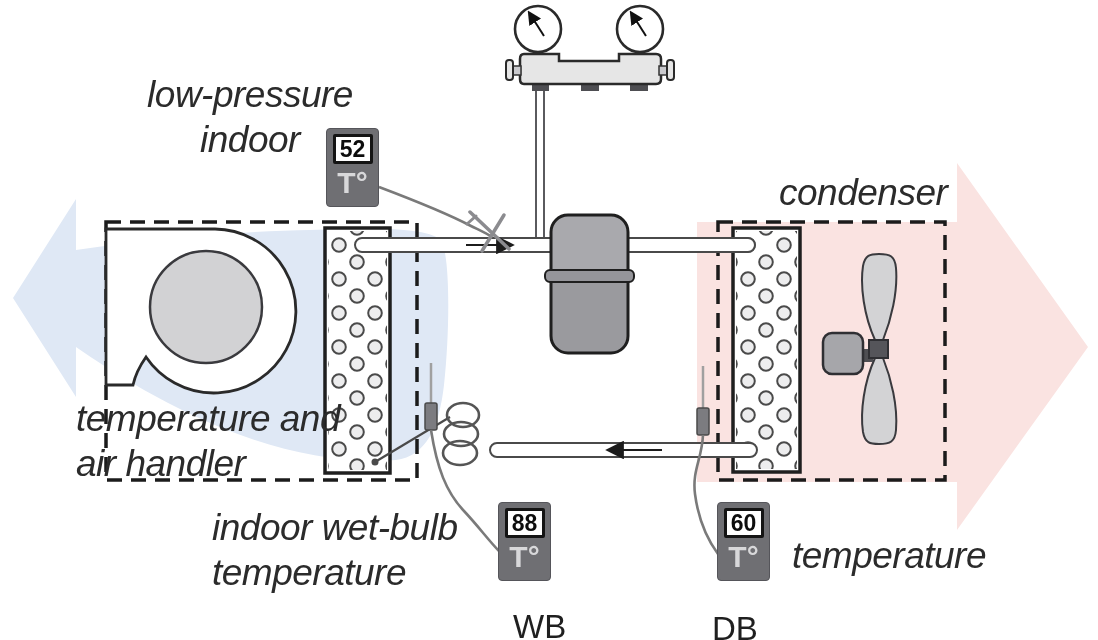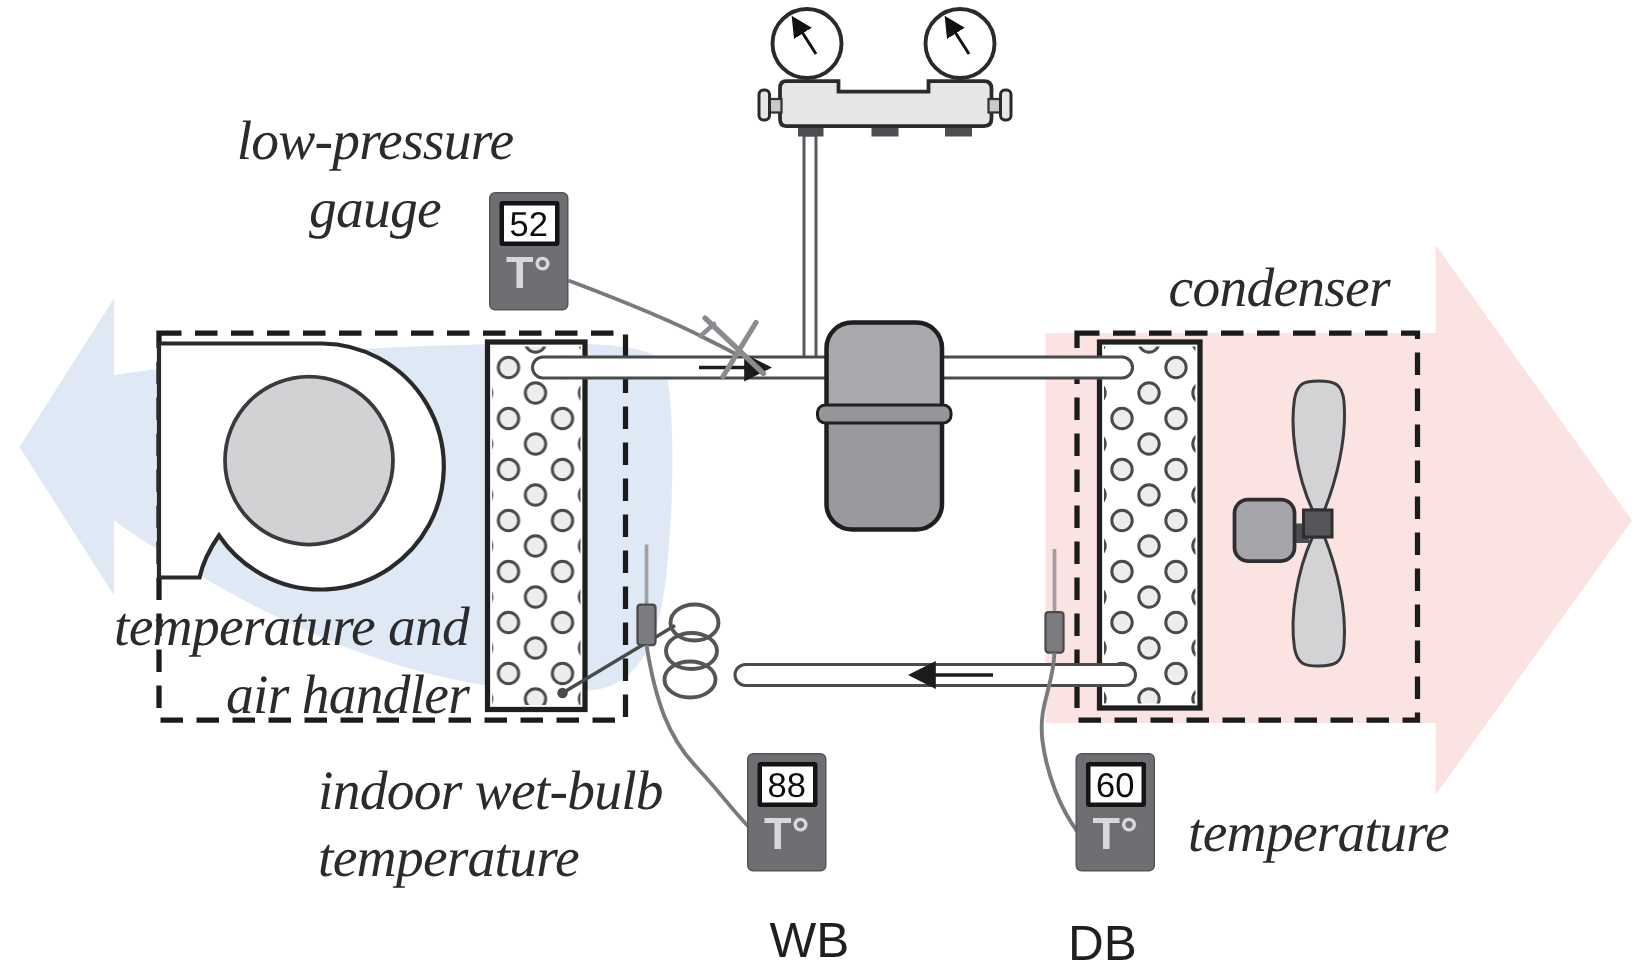--- a/index.html
+++ b/index.html
@@ -3,36 +3,36 @@
 <meta charset="utf-8">
 <style>
   html,body{margin:0;padding:0;background:#fff;}
   #stage{
     position:relative;width:1098px;height:640px;overflow:hidden;background:#fff;
     font-family:"Liberation Sans", sans-serif;color:#2b2b2b;
   }
   #diagram-svg{position:absolute;left:0;top:0;}
   .lbl{
     position:absolute;font-style:italic;font-size:37px;line-height:45px;
-    letter-spacing:-0.5px;white-space:nowrap;color:#2b2b2b;text-align:right;
-  }
-  .lbl span{display:block;font-family:Liberation Serif, serif;}
+    letter-spacing:-0.5px;white-space:nowrap;color:#2b2b2b;
+  }
+  .lbl span{display:block;}
   .tag{
     position:absolute;font-style:normal;font-size:33px;line-height:34px;
     color:#1f1f1f;white-space:nowrap;margin-top:31px;
   }
   .thermo{
     position:absolute;width:53px;height:79px;background:#6f6f73;
     border:1px solid #55555a;border-radius:4px;box-sizing:border-box;
   }
   .thermo .disp{
     width:40px;height:30px;margin:5px auto 0;background:#fff;
     border:3px solid #141414;border-radius:2px;box-sizing:border-box;
     display:flex;align-items:center;justify-content:center;
-    font-weight:400;font-size:23px;color:#0d0d0d;
+    font-weight:700;font-size:23px;color:#0d0d0d;
   }
   .thermo .tsym{
     text-align:center;font-size:30px;font-weight:700;color:#d8d8da;line-height:38px;
   }
 </style>
 </head>
 <body>
 
 <div id="stage">
 
@@ -181,21 +181,21 @@
   <div class="thermo" style="left:717px;top:502px">
     <div class="disp">60</div>
     <div class="tsym">T°</div>
   </div>
 
   <div class="tag" style="left:513px;top:579px;width:46px;text-align:center">WB</div>
   <div class="tag" style="left:712px;top:581px">DB</div>
 
   <div class="lbl" style="left:105px;top:72px;width:290px;text-align:center">
     <span>low-pressure</span>
-    <span>gauge</span>
+    <span>indoor</span>
   </div>
   <div class="lbl" style="left:779px;top:170px">
     <span>condenser</span>
   </div>
   <div class="lbl" style="left:76px;top:396px">
     <span>temperature and</span>
     <span>air handler</span>
   </div>
   <div class="lbl" style="left:212px;top:505px;width:290px;text-align:left">
     <span>indoor wet-bulb</span>

